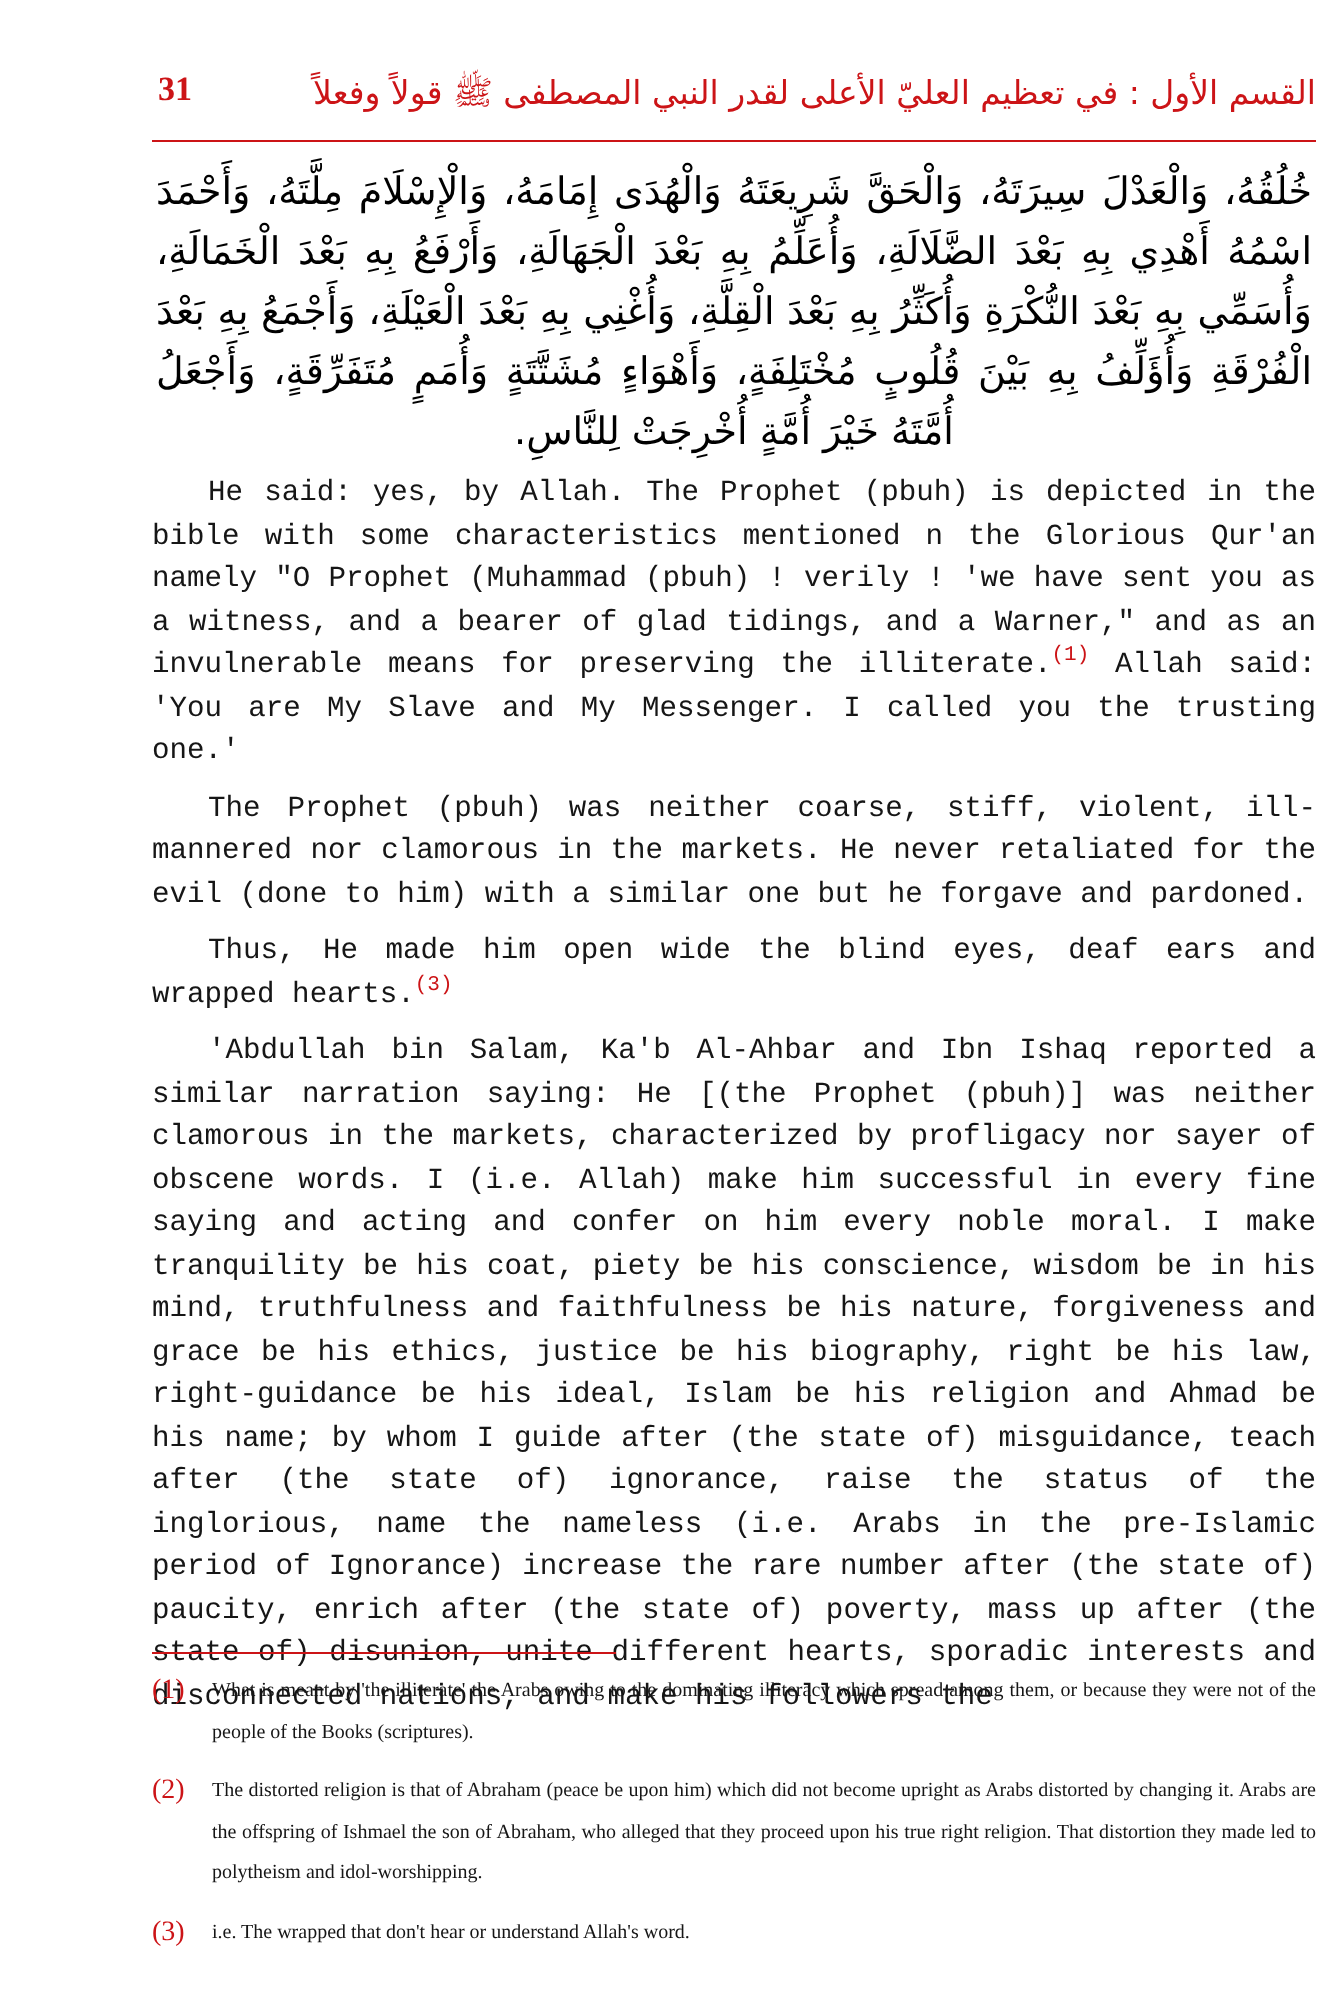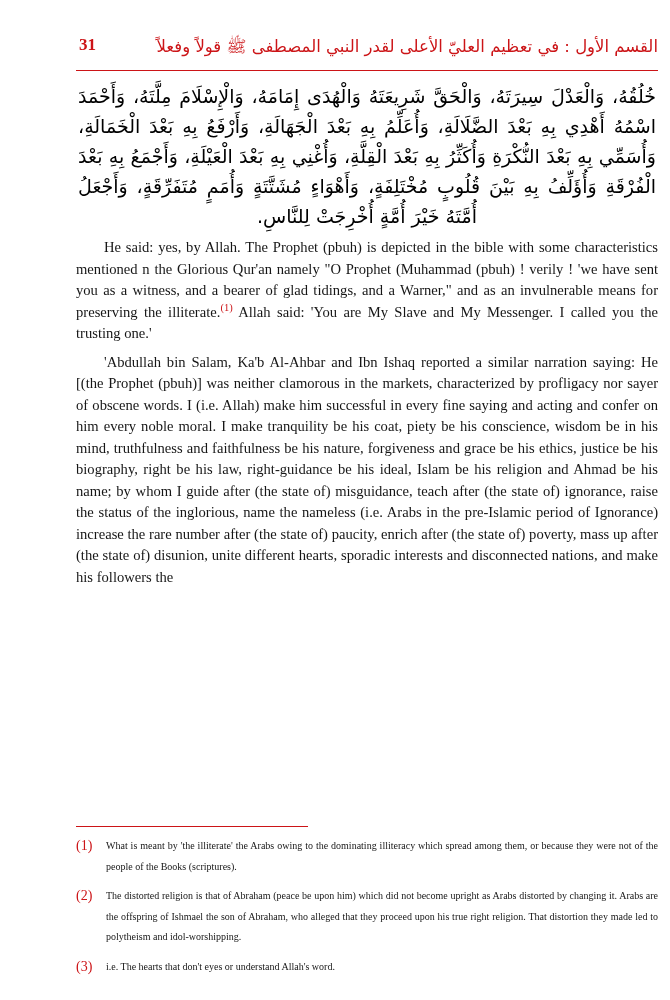--- a/index.html
+++ b/index.html
@@ -71,21 +71,21 @@
     margin: 0;
   }
 
   
   .body-text p {
     margin: 0 0 1px 0;
     text-indent: 28px;
     text-align: justify;
     font-size: 14.6px;
     line-height: 21.5px;
-    font-family: Liberation Serif, serif;
+    font-family: Liberation Mono, monospace;
     color: #161616;
   }
   .body-text p + p {
     margin-top: 7px;
   }
   sup.fnref {
     color: #cc1417;
     font-size: 10.5px;
     vertical-align: super;
     line-height: 0;
@@ -137,39 +137,41 @@
   <div class="header-rule"></div>
 
   <div class="arabic-block">
     <p>خُلُقُهُ، وَالْعَدْلَ سِيرَتَهُ، وَالْحَقَّ شَرِيعَتَهُ وَالْهُدَى إِمَامَهُ، وَالْإِسْلَامَ مِلَّتَهُ، وَأَحْمَدَ اسْمُهُ أَهْدِي بِهِ بَعْدَ الضَّلَالَةِ، وَأُعَلِّمُ بِهِ بَعْدَ الْجَهَالَةِ، وَأَرْفَعُ بِهِ بَعْدَ الْخَمَالَةِ، وَأُسَمِّي بِهِ بَعْدَ النُّكْرَةِ وَأُكَثِّرُ بِهِ بَعْدَ الْقِلَّةِ، وَأُغْنِي بِهِ بَعْدَ الْعَيْلَةِ، وَأَجْمَعُ بِهِ بَعْدَ الْفُرْقَةِ وَأُؤَلِّفُ بِهِ بَيْنَ قُلُوبٍ مُخْتَلِفَةٍ، وَأَهْوَاءٍ مُشَتَّتَةٍ وَأُمَمٍ مُتَفَرِّقَةٍ، وَأَجْعَلُ أُمَّتَهُ خَيْرَ أُمَّةٍ أُخْرِجَتْ لِلنَّاسِ.</p>
   </div>
 
   <div class="body-text">
 
     <p><span>He said: yes, by Allah. The Prophet (pbuh) is depicted in the bible with some characteristics mentioned n the Glorious Qur'an namely "O Prophet (Muhammad (pbuh) ! verily ! 'we have sent you as a witness, and a bearer of glad tidings, and a Warner," and as an invulnerable means for preserving the illiterate.</span><sup class="fnref">(1)</sup><span> Allah said: 'You are My Slave and My Messenger. I called you the trusting one.'</span></p>
 
+    <p><span>The Prophet (pbuh) was neither coarse, stiff, violent, ill-mannered nor clamorous in the markets. He never retaliated for the evil (done to him) with a similar one but he forgave and pardoned.</span></p>
 
 
+    <p><span>Thus, He made him open wide the blind eyes, deaf ears and wrapped hearts.</span><sup class="fnref">(3)</sup></p>
 
     <p><span>'Abdullah bin Salam, Ka'b Al-Ahbar and Ibn Ishaq reported a similar narration saying: He [(the Prophet (pbuh)] was neither clamorous in the markets, characterized by profligacy nor sayer of obscene words. I (i.e. Allah) make him successful in every fine saying and acting and confer on him every noble moral. I make tranquility be his coat, piety be his conscience, wisdom be in his mind, truthfulness and faithfulness be his nature, forgiveness and grace be his ethics, justice be his biography, right be his law, right-guidance be his ideal, Islam be his religion and Ahmad be his name; by whom I guide after (the state of) misguidance, teach after (the state of) ignorance, raise the status of the inglorious, name the nameless (i.e. Arabs in the pre-Islamic period of Ignorance) increase the rare number after (the state of) paucity, enrich after (the state of) poverty, mass up after (the state of) disunion, unite different hearts, sporadic interests and disconnected nations, and make his followers the</span></p>
 
   </div>
 
   <div class="footnote-area">
     <div class="footnote-rule"></div>
 
     <div class="footnote">
       <div class="footnote-marker">(1)</div>
       <div class="footnote-text">What is meant by 'the illiterate' the Arabs owing to the dominating illiteracy which spread among them, or because they were not of the people of the Books (scriptures).</div>
     </div>
 
     <div class="footnote">
       <div class="footnote-marker">(2)</div>
       <div class="footnote-text">The distorted religion is that of Abraham (peace be upon him) which did not become upright as Arabs distorted by changing it. Arabs are the offspring of Ishmael the son of Abraham, who alleged that they proceed upon his true right religion. That distortion they made led to polytheism and idol-worshipping.</div>
     </div>
 
     <div class="footnote">
       <div class="footnote-marker">(3)</div>
-      <div class="footnote-text">i.e. The hearts that don't eyes or understand Allah's word.</div>
+      <div class="footnote-text">i.e. The wrapped that don't hear or understand Allah's word.</div>
     </div>
   </div>
 
 </div>
 
 </body></html>

